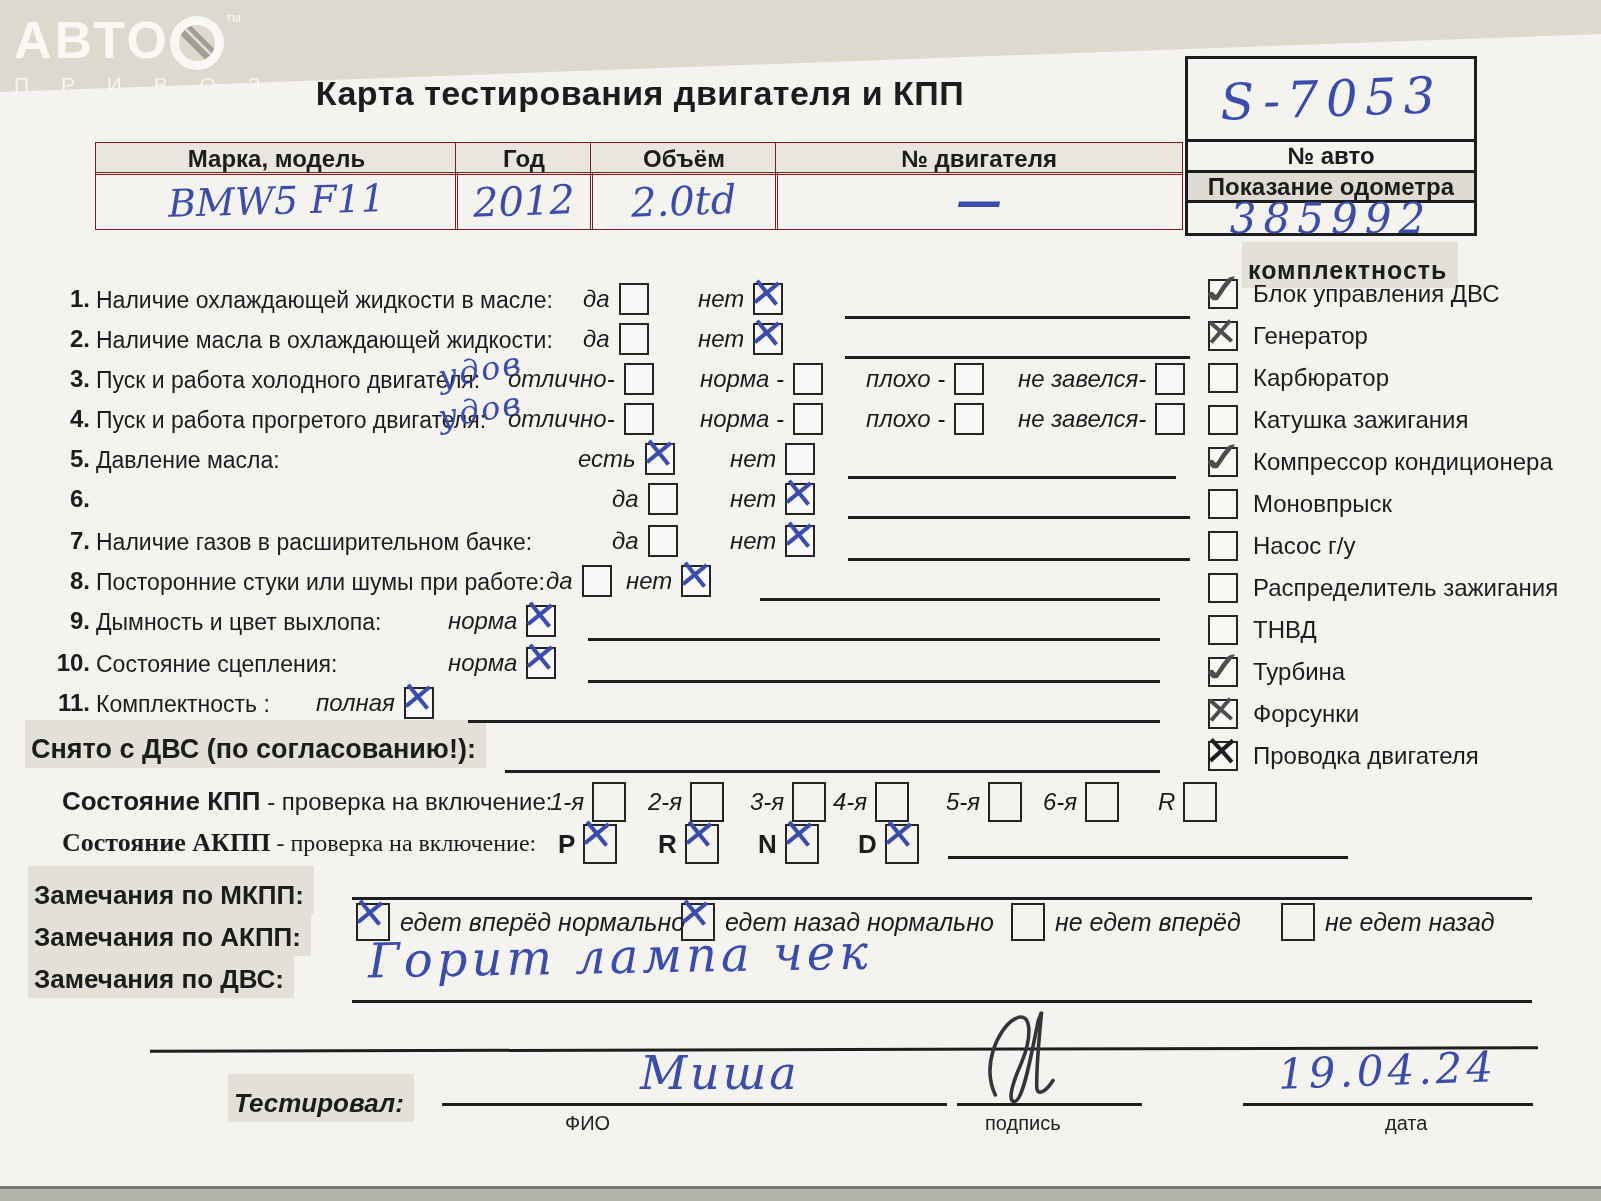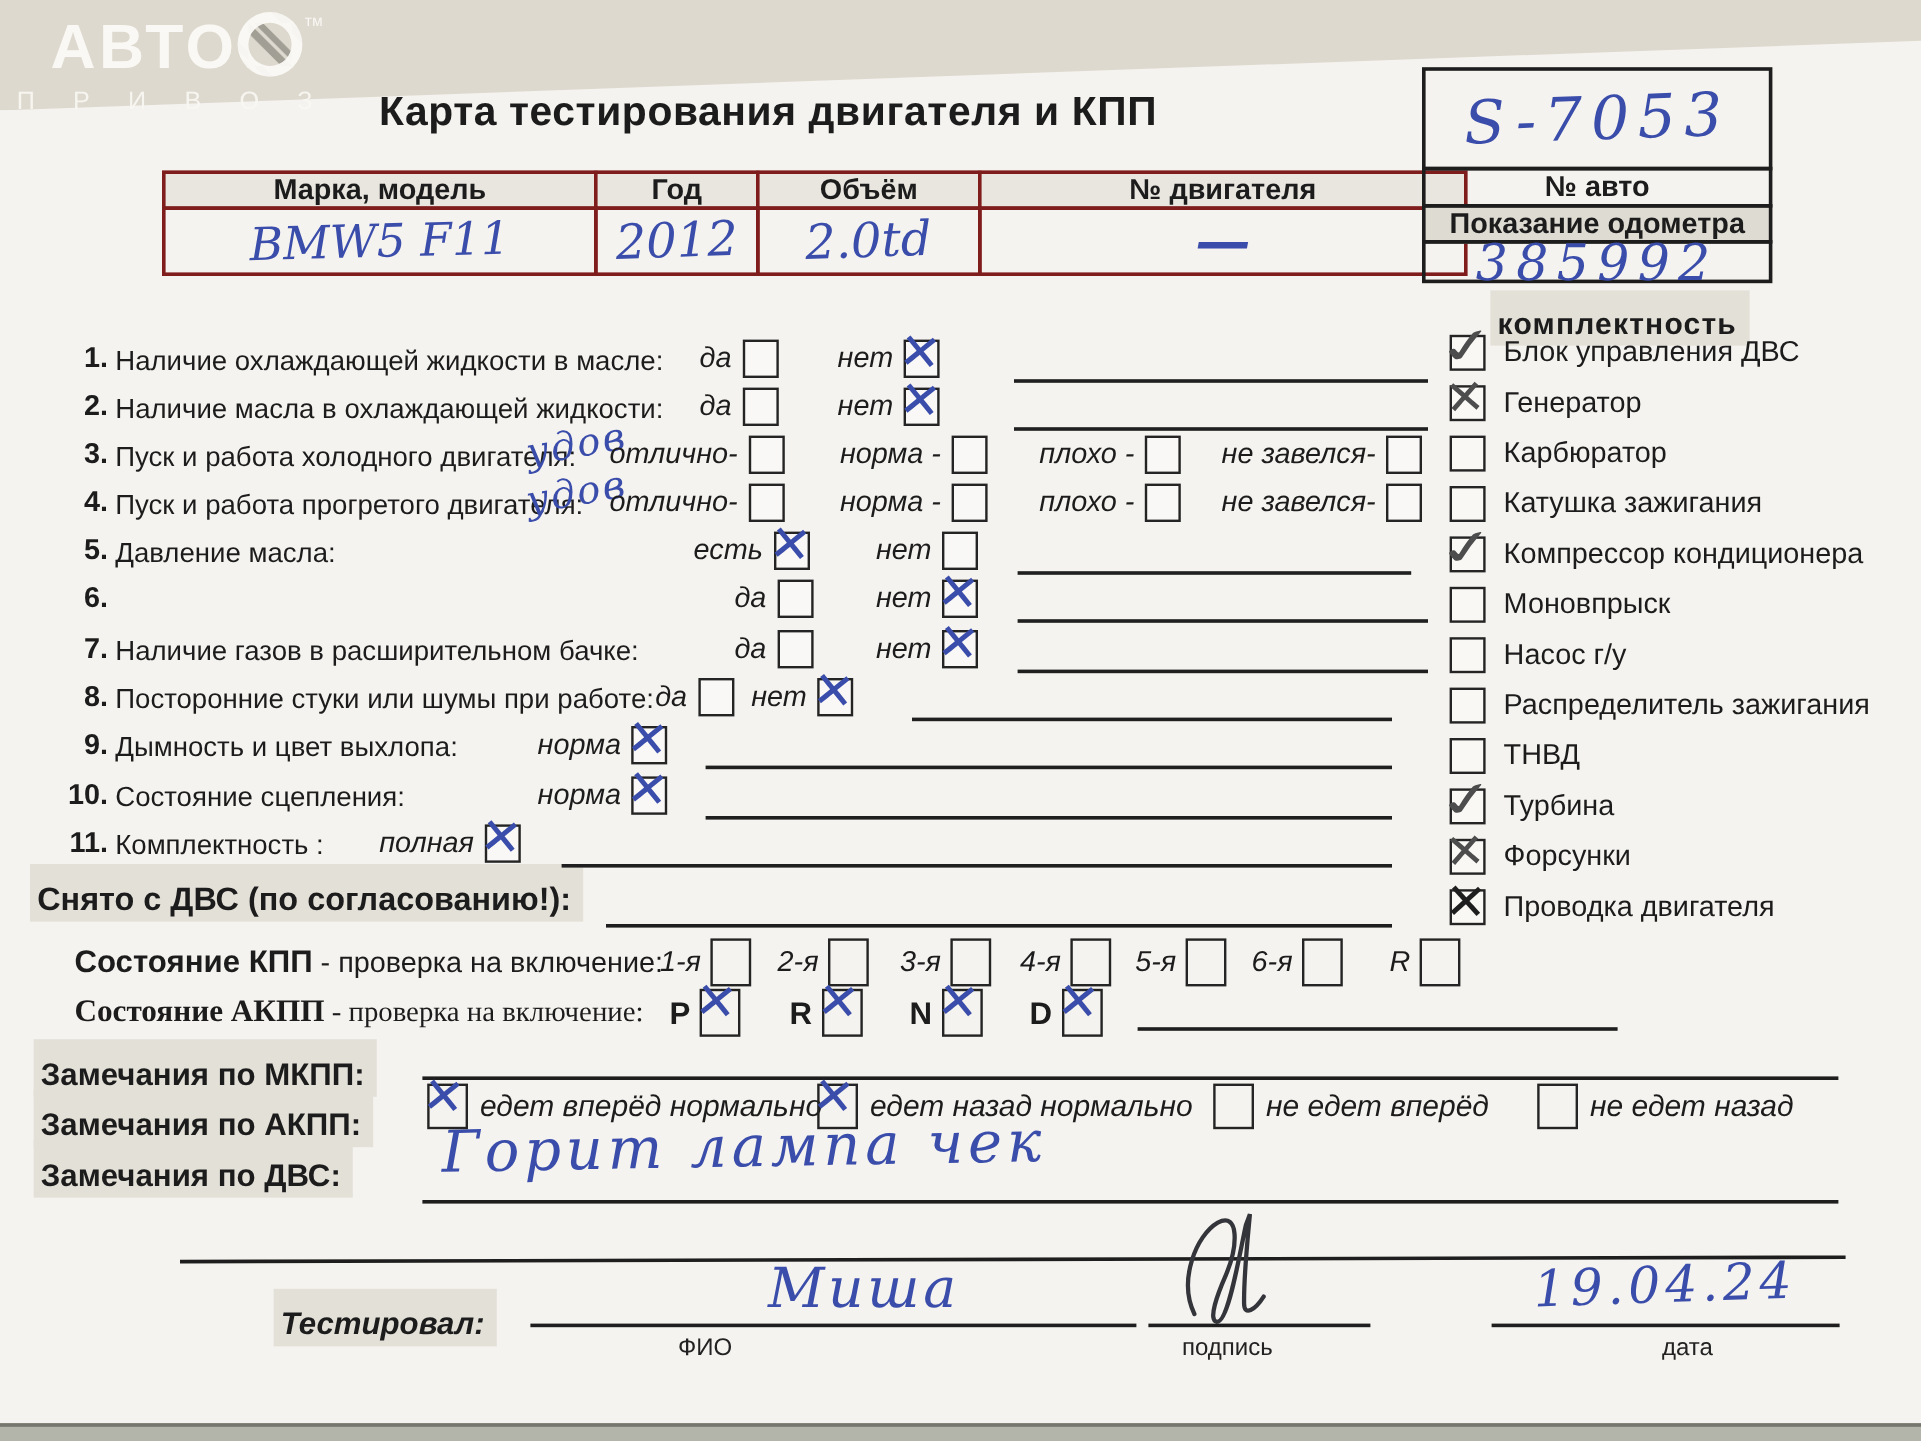--- a/index.html
+++ b/index.html
@@ -4,30 +4,30 @@
 <style>
   html,body{margin:0;padding:0;background:#b9b6ae;}
   #stage{position:relative;width:1601px;height:1201px;overflow:hidden;
          font-family:"Liberation Sans","DejaVu Sans",sans-serif;color:#1c1c1c;}
   .paper{position:absolute;inset:0;background:#f5f3ef;}
   .topband{position:absolute;left:0;top:0;width:1601px;height:92px;background:#ded9cf;
            clip-path:polygon(0 0,100% 0,100% 34px,0 92px);}
   .bottomband{position:absolute;left:0;top:1186px;width:1601px;height:15px;background:#b3b5ab;border-top:3px solid #75766d;}
   
   .logo{position:absolute;left:14px;top:10px;}
-  .logo-row1{display:flex;align-items:flex-start;gap:0;margin-left:28px;}
+  .logo-row1{display:flex;align-items:flex-end;gap:0;}
   .logo-avto{font-size:52px;font-weight:bold;letter-spacing:3px;color:rgba(251,250,246,.95);}
   .logo-circle{width:36px;height:36px;border:9px solid rgba(251,250,246,.95);border-radius:50%;
     background:linear-gradient(45deg,transparent 38%,rgba(112,110,102,.55) 38% 50%,transparent 50% 56%,rgba(112,110,102,.55) 56% 66%,transparent 66%);}
   .logo-tm{font-size:13px;color:rgba(251,250,246,.9);align-self:flex-start;margin-left:2px;}
   .logo-privoz{font-size:21px;color:rgba(248,247,242,.92);letter-spacing:13px;margin-top:3px;}
   
   .title{position:absolute;left:280px;top:74px;width:720px;text-align:center;font-size:34px;font-weight:bold;letter-spacing:.5px;margin:0;}
   
-  .vh,.vv{position:absolute;border:3px solid #7f1d1d;display:flex;align-items:center;justify-content:center;box-sizing:border-box;margin-left:40px;}
+  .vh,.vv{position:absolute;border:1px solid #7f1d1d;display:flex;align-items:center;justify-content:center;box-sizing:border-box;}
   .vh{top:142px;height:33px;background:#e9e6e0;font-weight:bold;font-size:24px;}
   .vv{top:172px;height:58px;}
   .c-make{left:95px;width:363px;} .c-year{left:455px;width:138px;} .c-vol{left:590px;width:188px;} .c-eng{left:775px;width:408px;}
   
   .cb{position:absolute;left:1185px;width:292px;border:3px solid #1d1d1d;box-sizing:border-box;display:flex;align-items:center;justify-content:center;}
   .cb-number{top:56px;height:86px;}
   .cb-avto{top:139px;height:34px;font-weight:bold;font-size:24px;}
   .cb-odo{top:170px;height:33px;font-weight:bold;font-size:24px;background:#dedbd3;}
   .cb-val{top:200px;height:36px;}
   
@@ -401,21 +401,21 @@
       <div class="gbox"></div>
     </div>
     <div class="gear" style="left: 648px; top: 782px;">
       <div class="glbl">2-я</div>
       <div class="gbox"></div>
     </div>
     <div class="gear" style="left: 750px; top: 782px;">
       <div class="glbl">3-я</div>
       <div class="gbox"></div>
     </div>
-    <div class="gear" style="left: 850px; top: 782px;">
+    <div class="gear" style="left: 833px; top: 782px;">
       <div class="glbl">4-я</div>
       <div class="gbox"></div>
     </div>
     <div class="gear" style="left: 946px; top: 782px;">
       <div class="glbl">5-я</div>
       <div class="gbox"></div>
     </div>
     <div class="gear" style="left: 1043px; top: 782px;">
       <div class="glbl">6-я</div>
       <div class="gbox"></div>

